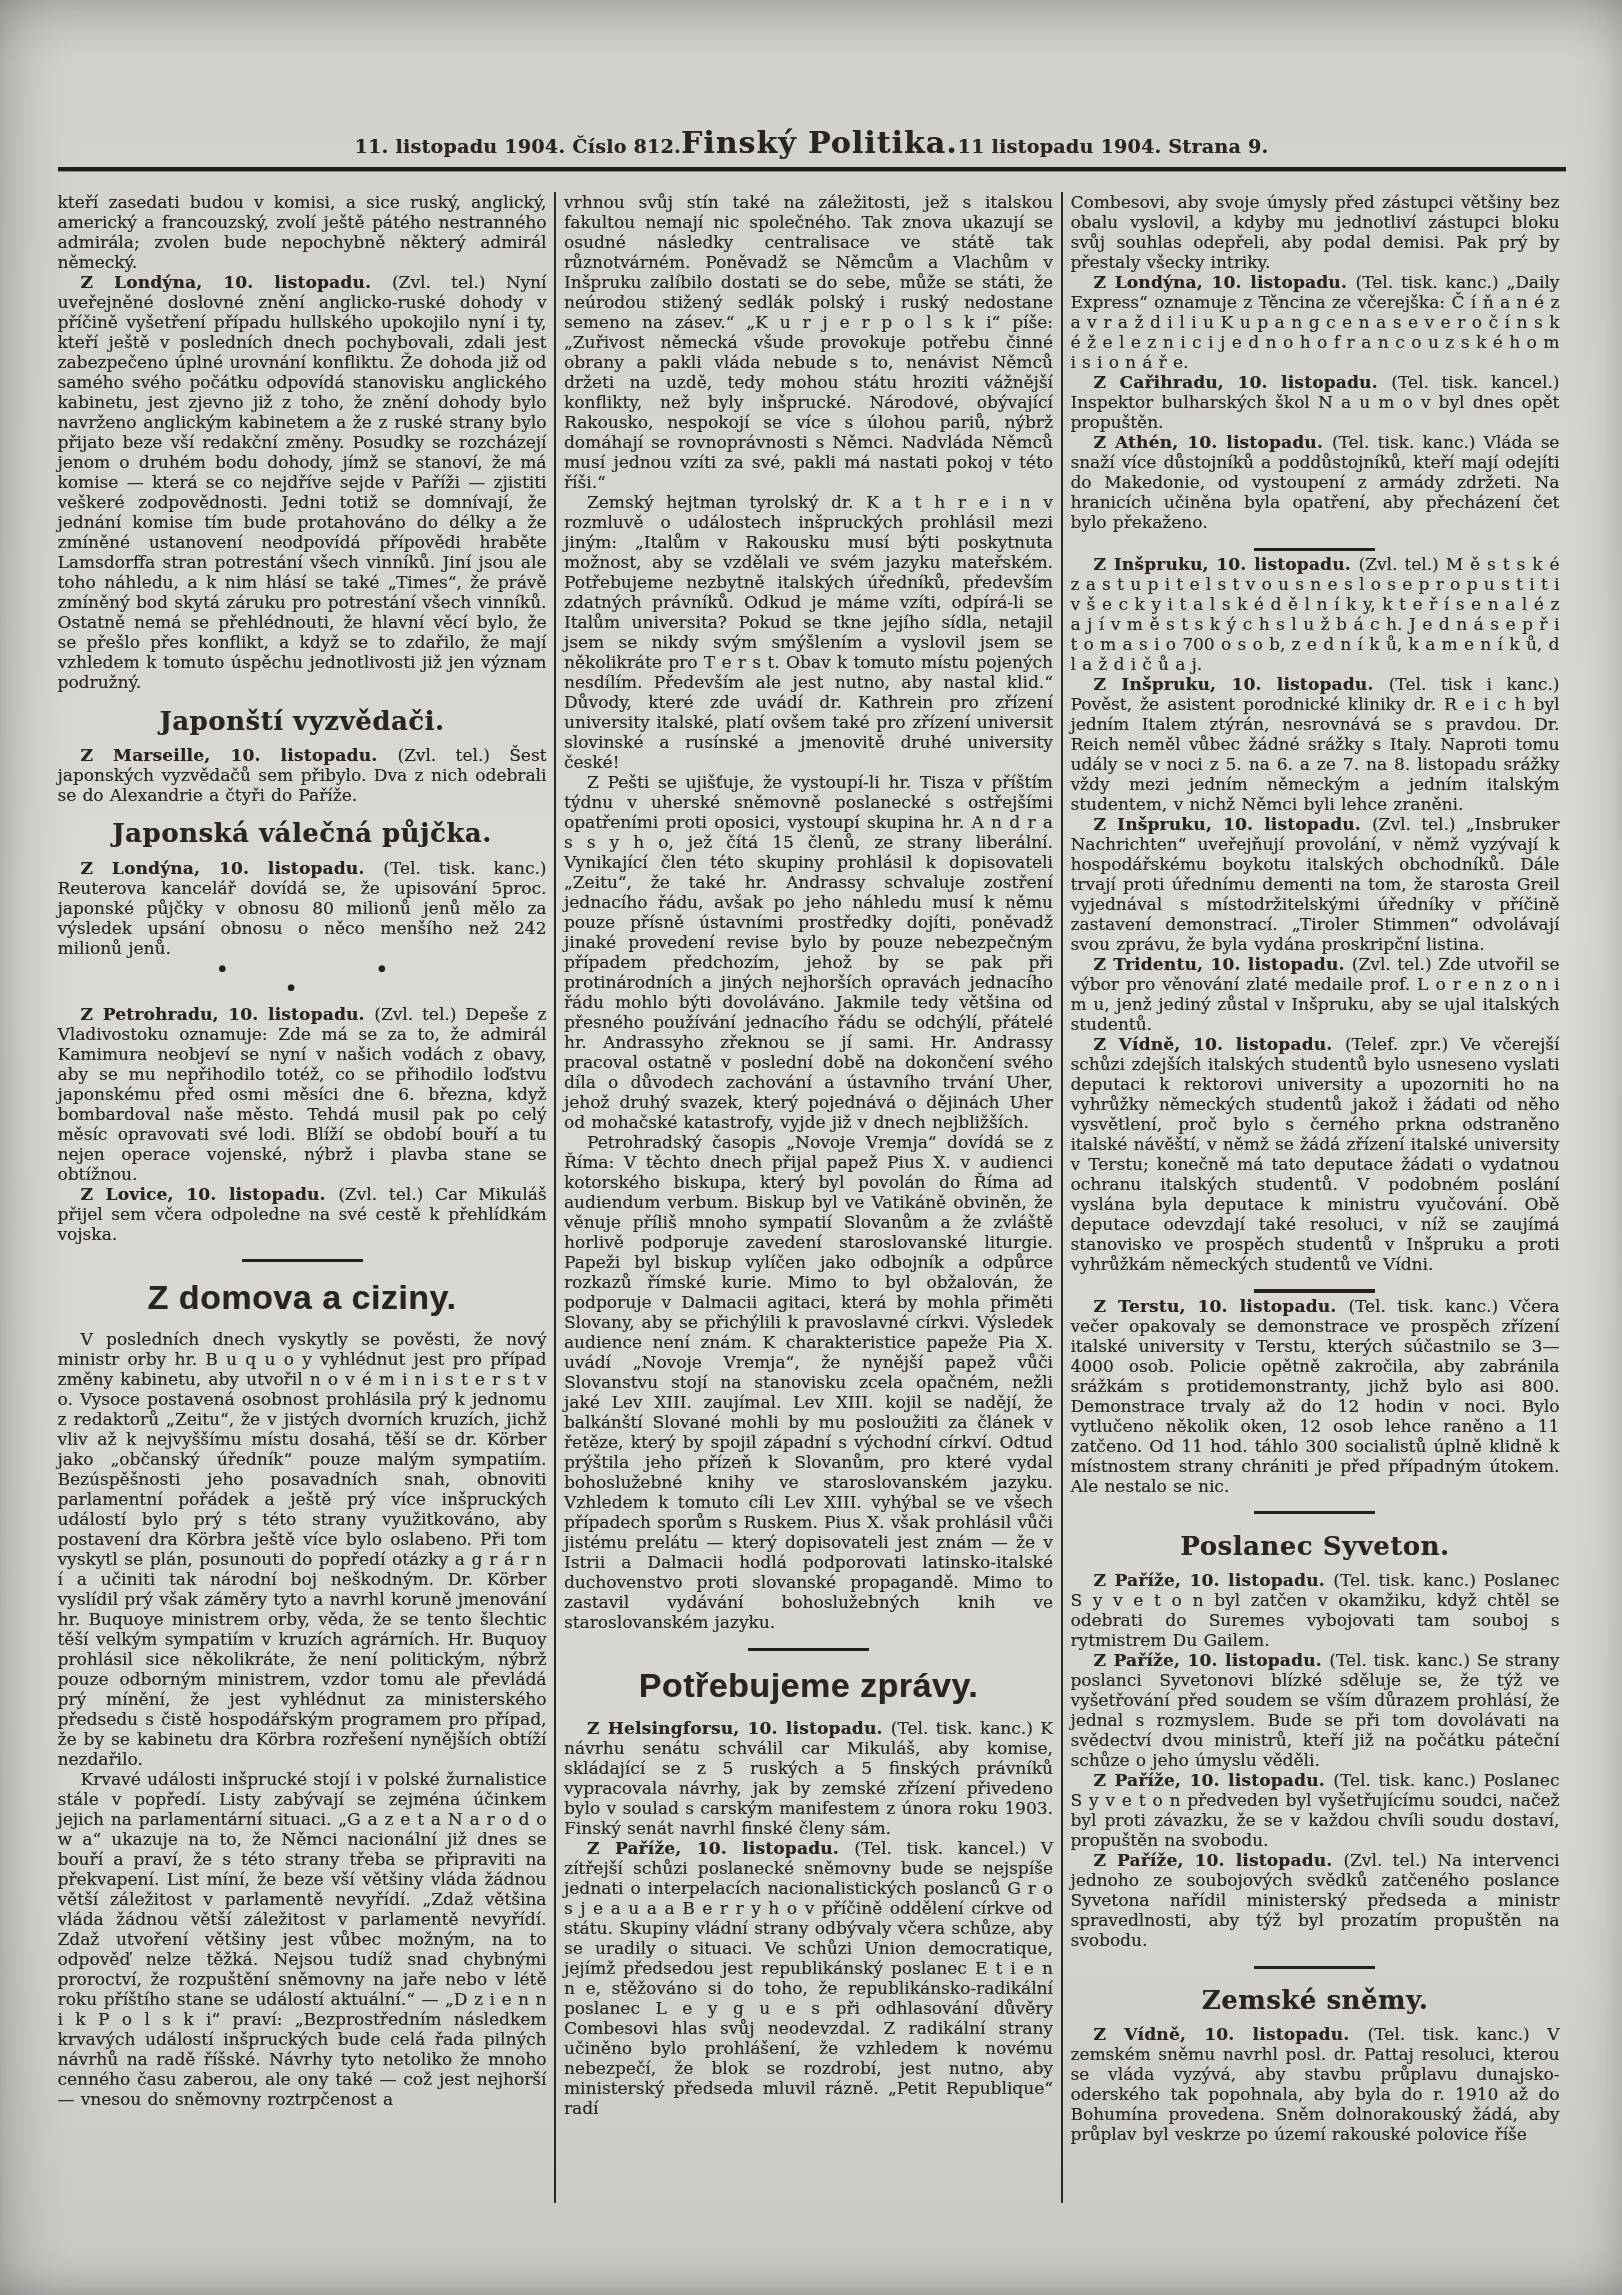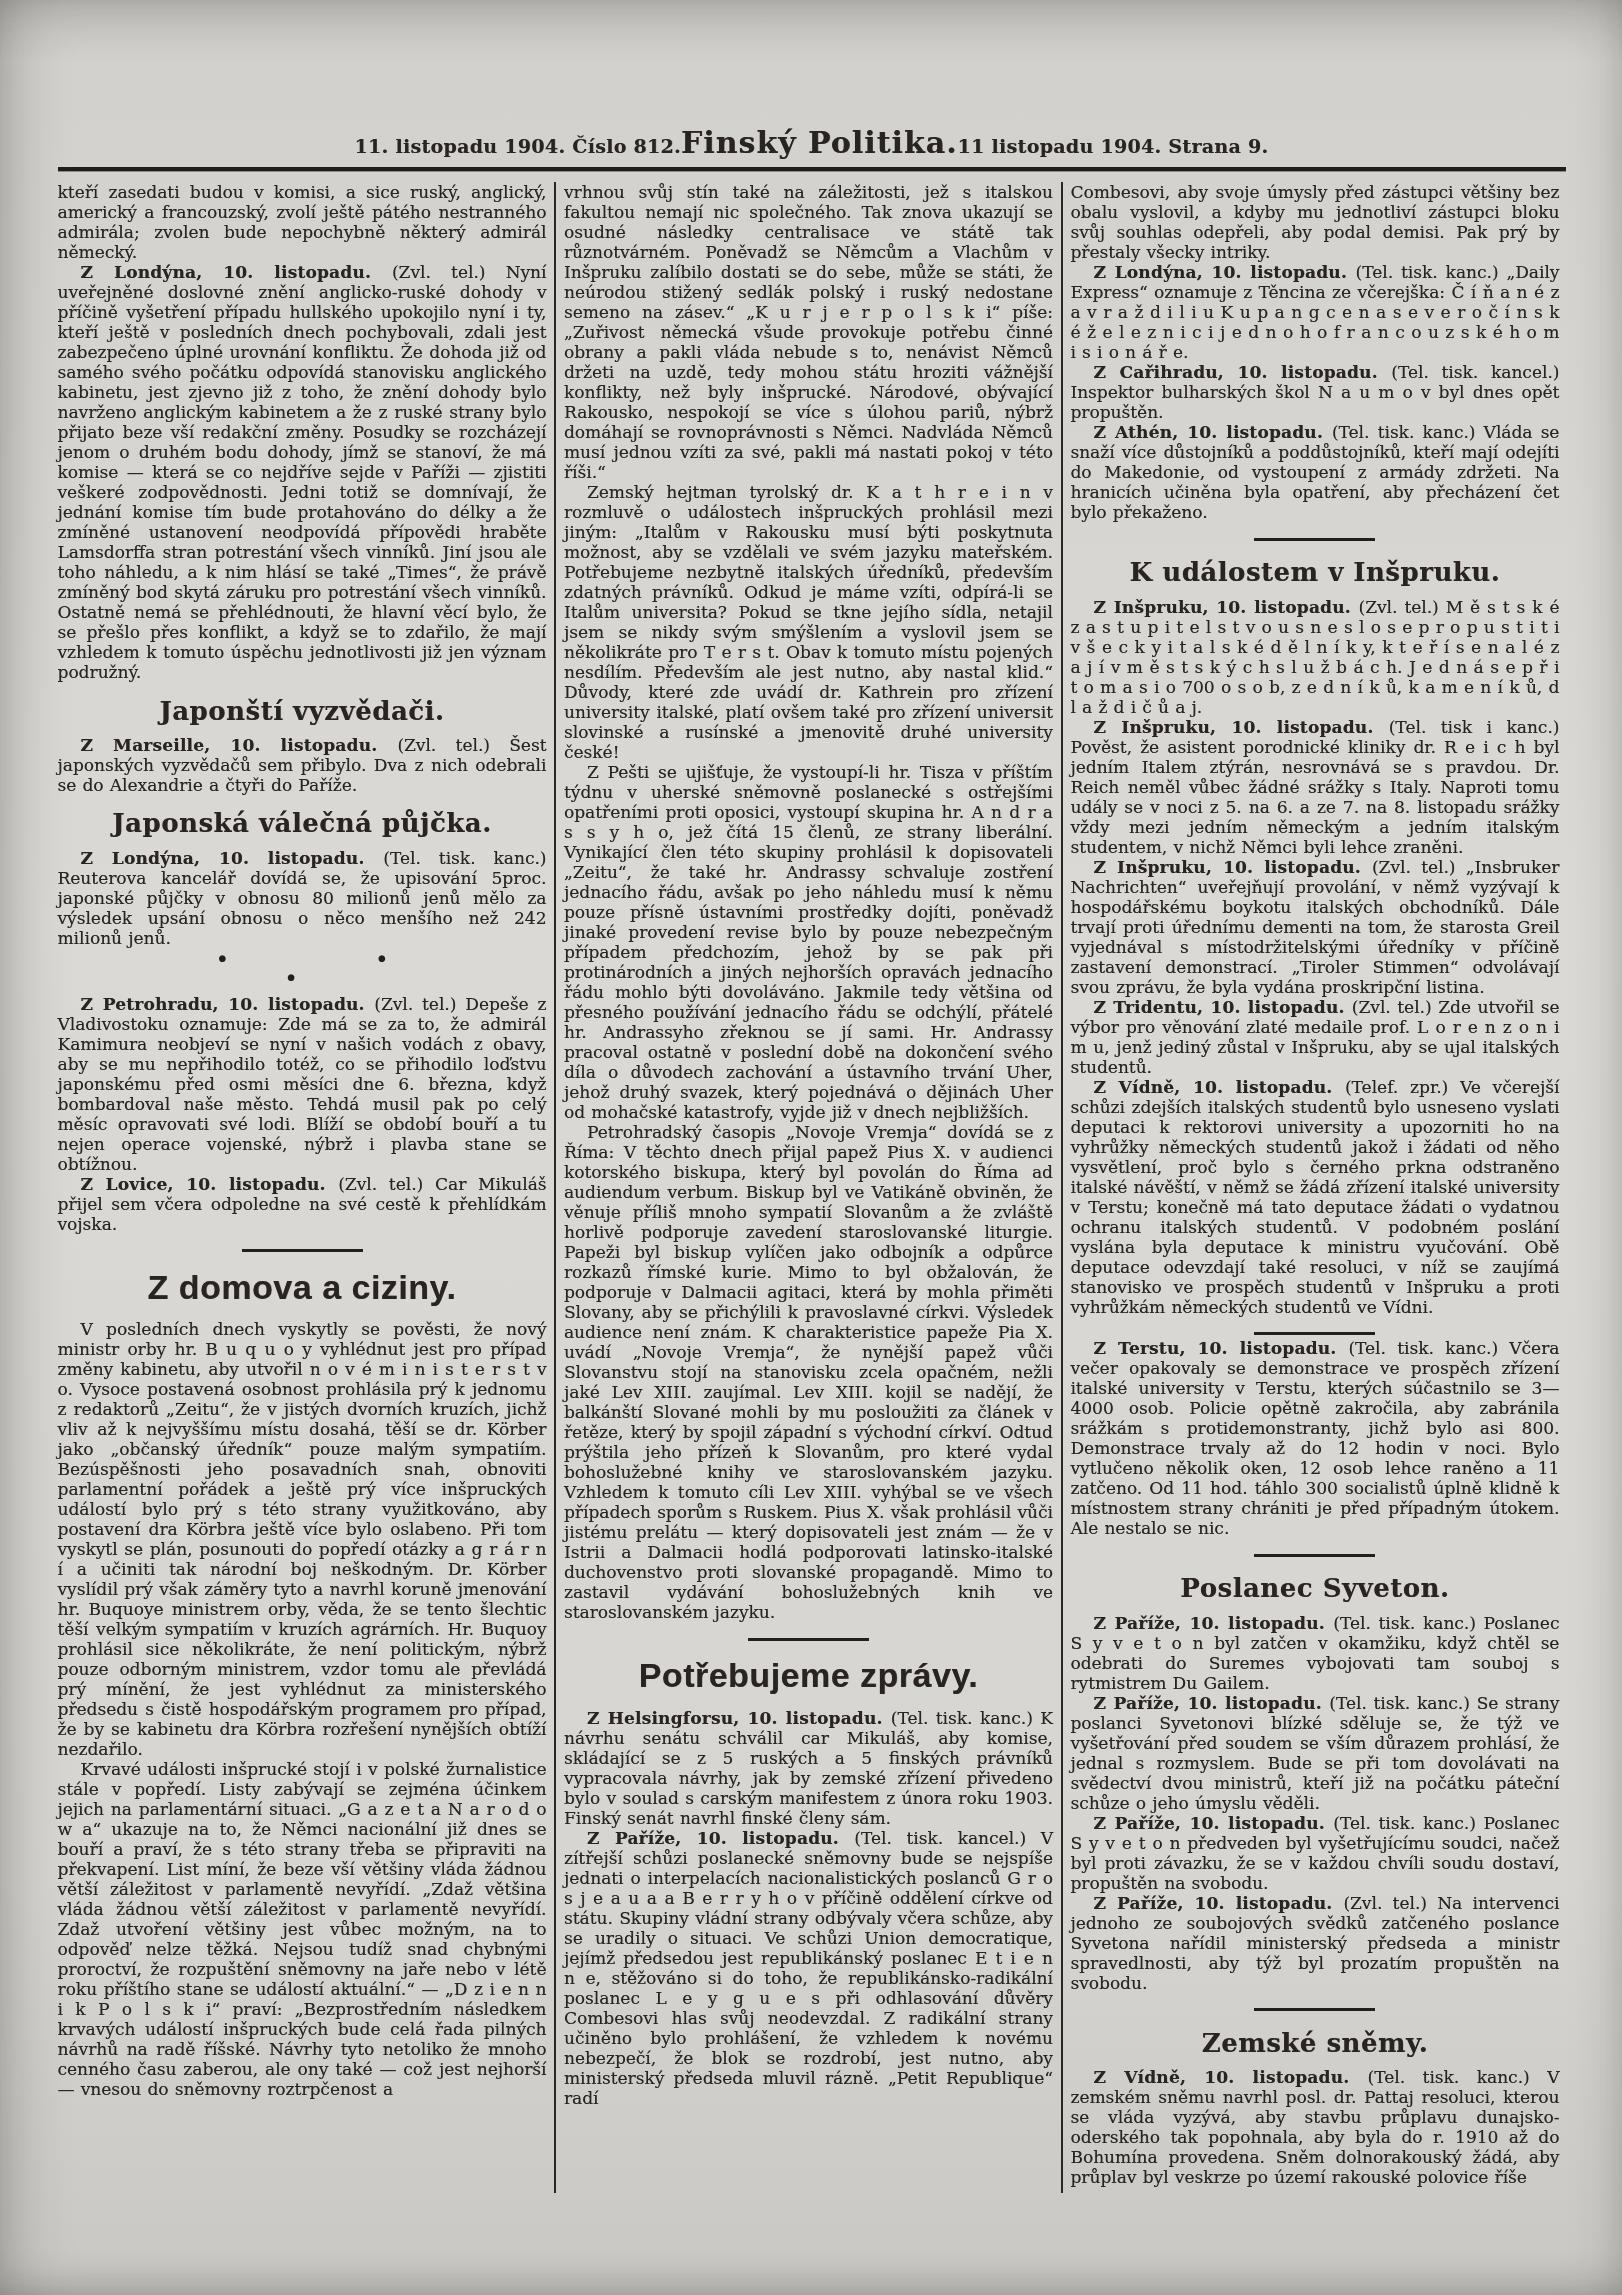--- a/index.html
+++ b/index.html
@@ -16,21 +16,21 @@
     color:#2a2420;
   }
   .inner{width:1508px;margin:0 auto;}
   .hdr{
     display:flex;justify-content:center;align-items:baseline;
     padding:0 5.2px 7.2px 5.2px;
   }
   .hdr .small{font-size:19px;font-weight:700;letter-spacing:0.3px;white-space:nowrap;text-shadow:0.3px 0.3px 0.4px rgba(42,36,32,.5);}
   .hdr .mast{font-size:30px;font-weight:700;letter-spacing:1px;white-space:nowrap;text-shadow:0.3px 0.3px 0.5px rgba(42,36,32,.55);}
   .head-rule{height:4.1px;background:#211d1a;box-shadow:0 1px 0.5px rgba(33,29,26,.4);}
-  .cols{display:flex;margin-top:11px;}
+  .cols{display:flex;margin-top:21px;}
   .col{width:489px;text-align:justify;}
   .vrule{width:2.1px;background:#2b2622;height:2011px;margin:0 7.7px;}
   p.para{margin:0;font-size:17px;line-height:20px;word-spacing:0.8px;text-indent:23px;
     text-shadow:0.2px 0.2px 0.4px rgba(42,36,32,.5);}
   p.para.cont{text-indent:0;}
   b.dateline{font-weight:700;letter-spacing:0.2px;}
   h2{margin:0;text-align:center;text-indent:0;text-shadow:0.3px 0.3px 0.5px rgba(42,36,32,.5);}
   h2.h-md{font-family:"DejaVu Serif","Liberation Serif",serif;font-size:26px;font-weight:700;padding:13.4px 0 9.3px 0;letter-spacing:0.5px;}
   h2.h-lg{font-family:Liberation Sans, sans-serif;font-size:34px;font-weight:700;padding:12.4px 0 12.4px 0;letter-spacing:0.5px;}
   .seprule{width:121px;height:3.1px;background:#241f1c;margin:15.5px auto 3.1px auto;}
@@ -76,21 +76,20 @@
           <p class="para"><b class="dateline">Z Helsingforsu, 10. listopadu. </b>(Tel. tisk. kanc.) K návrhu senátu schválil car Mikuláš, aby komise, skládající se z 5 ruských a 5 finských právníků vypracovala návrhy, jak by zemské zřízení přivedeno bylo v soulad s carským manifestem z února roku 1903. Finský senát navrhl finské členy sám.</p>
           <p class="para"><b class="dateline">Z Paříže, 10. listopadu. </b>(Tel. tisk. kancel.) V zítřejší schůzi poslanecké sněmovny bude se nejspíše jednati o interpelacích nacionalistických poslanců G r o s j e a u a a B e r r y h o v příčině oddělení církve od státu. Skupiny vládní strany odbývaly včera schůze, aby se uradily o situaci. Ve schůzi Union democratique, jejímž předsedou jest republikánský poslanec E t i e n n e, stěžováno si do toho, že republikánsko-radikální poslanec L e y g u e s při odhlasování důvěry Combesovi hlas svůj neodevzdal. Z radikální strany učiněno bylo prohlášení, že vzhledem k novému nebezpečí, že blok se rozdrobí, jest nutno, aby ministerský předseda mluvil rázně. „Petit Republique“ radí</p>
         </div>
       <div class="vrule"></div>
       <div class="col">
           <p class="para cont">Combesovi, aby svoje úmysly před zástupci většiny bez obalu vyslovil, a kdyby mu jednotliví zástupci bloku svůj souhlas odepřeli, aby podal demisi. Pak prý by přestaly všecky intriky.</p>
           <p class="para"><b class="dateline">Z Londýna, 10. listopadu. </b>(Tel. tisk. kanc.) „Daily Express“ oznamuje z Těncina ze včerejška: Č í ň a n é  z a v r a ž d i l i  u  K u p a n g c e  n a  s e v e r o č í n s k é  ž e l e z n i c i  j e d n o h o  f r a n c o u z s k é h o  m i s i o n á ř e.</p>
           <p class="para"><b class="dateline">Z Cařihradu, 10. listopadu. </b>(Tel. tisk. kancel.) Inspektor bulharských škol N a u m o v byl dnes opět propuštěn.</p>
           <p class="para"><b class="dateline">Z Athén, 10. listopadu. </b>(Tel. tisk. kanc.) Vláda se snaží více důstojníků a poddůstojníků, kteří mají odejíti do Makedonie, od vystoupení z armády zdržeti. Na hranicích učiněna byla opatření, aby přecházení čet bylo překaženo.</p>
           <div class="seprule"></div>
-          <h2 class="h-md">K událostem v Inšpruku.</h2>
           <p class="para"><b class="dateline">Z Inšpruku, 10. listopadu. </b>(Zvl. tel.) M ě s t s k é  z a s t u p i t e l s t v o  u s n e s l o  s e  p r o p u s t i t i  v š e c k y  i t a l s k é  d ě l n í k y,  k t e ř í  s e  n a l é z a j í  v  m ě s t s k ý c h  s l u ž b á c h.  J e d n á  s e  p ř i  t o m  a s i  o  700  o s o b,  z e d n í k ů,  k a m e n í k ů,  d l a ž d i č ů  a  j.</p>
           <p class="para"><b class="dateline">Z Inšpruku, 10. listopadu. </b>(Tel. tisk i kanc.) Pověst, že asistent porodnické kliniky dr. R e i c h byl jedním Italem ztýrán, nesrovnává se s pravdou. Dr. Reich neměl vůbec žádné srážky s Italy. Naproti tomu udály se v noci z 5. na 6. a ze 7. na 8. listopadu srážky vždy mezi jedním německým a jedním italským studentem, v nichž Němci byli lehce zraněni.</p>
           <p class="para"><b class="dateline">Z Inšpruku, 10. listopadu. </b>(Zvl. tel.) „Insbruker Nachrichten“ uveřejňují provolání, v němž vyzývají k hospodářskému boykotu italských obchodníků. Dále trvají proti úřednímu dementi na tom, že starosta Greil vyjednával s místodržitelskými úředníky v příčině zastavení demonstrací. „Tiroler Stimmen“ odvolávají svou zprávu, že byla vydána proskripční listina.</p>
           <p class="para"><b class="dateline">Z Tridentu, 10. listopadu. </b>(Zvl. tel.) Zde utvořil se výbor pro věnování zlaté medaile prof. L o r e n z o n i m u, jenž jediný zůstal v Inšpruku, aby se ujal italských studentů.</p>
           <p class="para"><b class="dateline">Z Vídně, 10. listopadu. </b>(Telef. zpr.) Ve včerejší schůzi zdejších italských studentů bylo usneseno vyslati deputaci k rektorovi university a upozorniti ho na vyhrůžky německých studentů jakož i žádati od něho vysvětlení, proč bylo s černého prkna odstraněno italské návěští, v němž se žádá zřízení italské university v Terstu; konečně má tato deputace žádati o vydatnou ochranu italských studentů. V podobném poslání vyslána byla deputace k ministru vyučování. Obě deputace odevzdají také resoluci, v níž se zaujímá stanovisko ve prospěch studentů v Inšpruku a proti vyhrůžkám německých studentů ve Vídni.</p>
           <div class="seprule"></div>
           <p class="para"><b class="dateline">Z Terstu, 10. listopadu. </b>(Tel. tisk. kanc.) Včera večer opakovaly se demonstrace ve prospěch zřízení italské university v Terstu, kterých súčastnilo se 3—4000 osob. Policie opětně zakročila, aby zabránila srážkám s protidemonstranty, jichž bylo asi 800. Demonstrace trvaly až do 12 hodin v noci. Bylo vytlučeno několik oken, 12 osob lehce raněno a 11 zatčeno. Od 11 hod. táhlo 300 socialistů úplně klidně k místnostem strany chrániti je před případným útokem. Ale nestalo se nic.</p>
           <div class="seprule"></div>
           <h2 class="h-md">Poslanec Syveton.</h2>
           <p class="para"><b class="dateline">Z Paříže, 10. listopadu. </b>(Tel. tisk. kanc.) Poslanec S y v e t o n byl zatčen v okamžiku, když chtěl se odebrati do Suremes vybojovati tam souboj s rytmistrem Du Gailem.</p>

